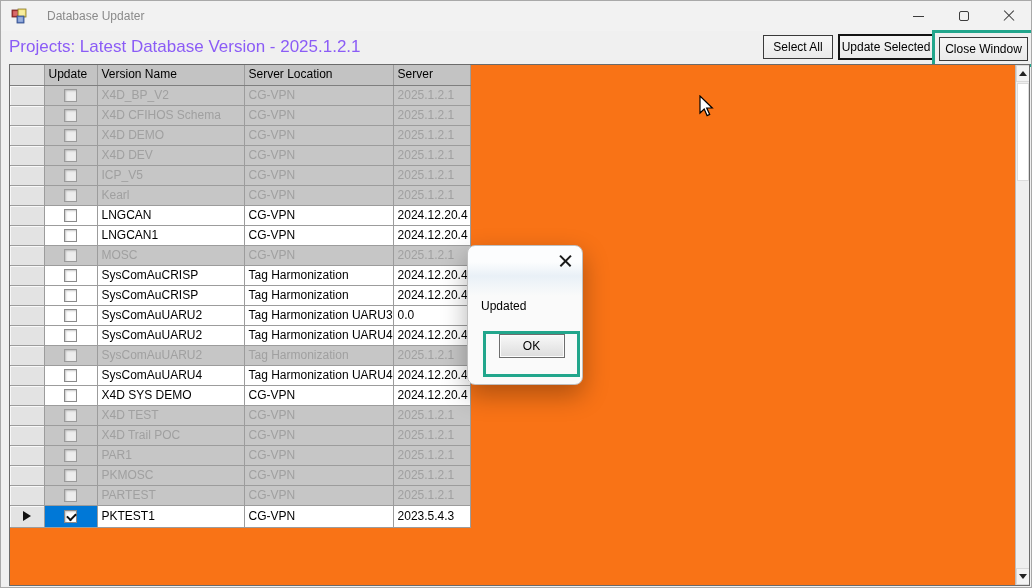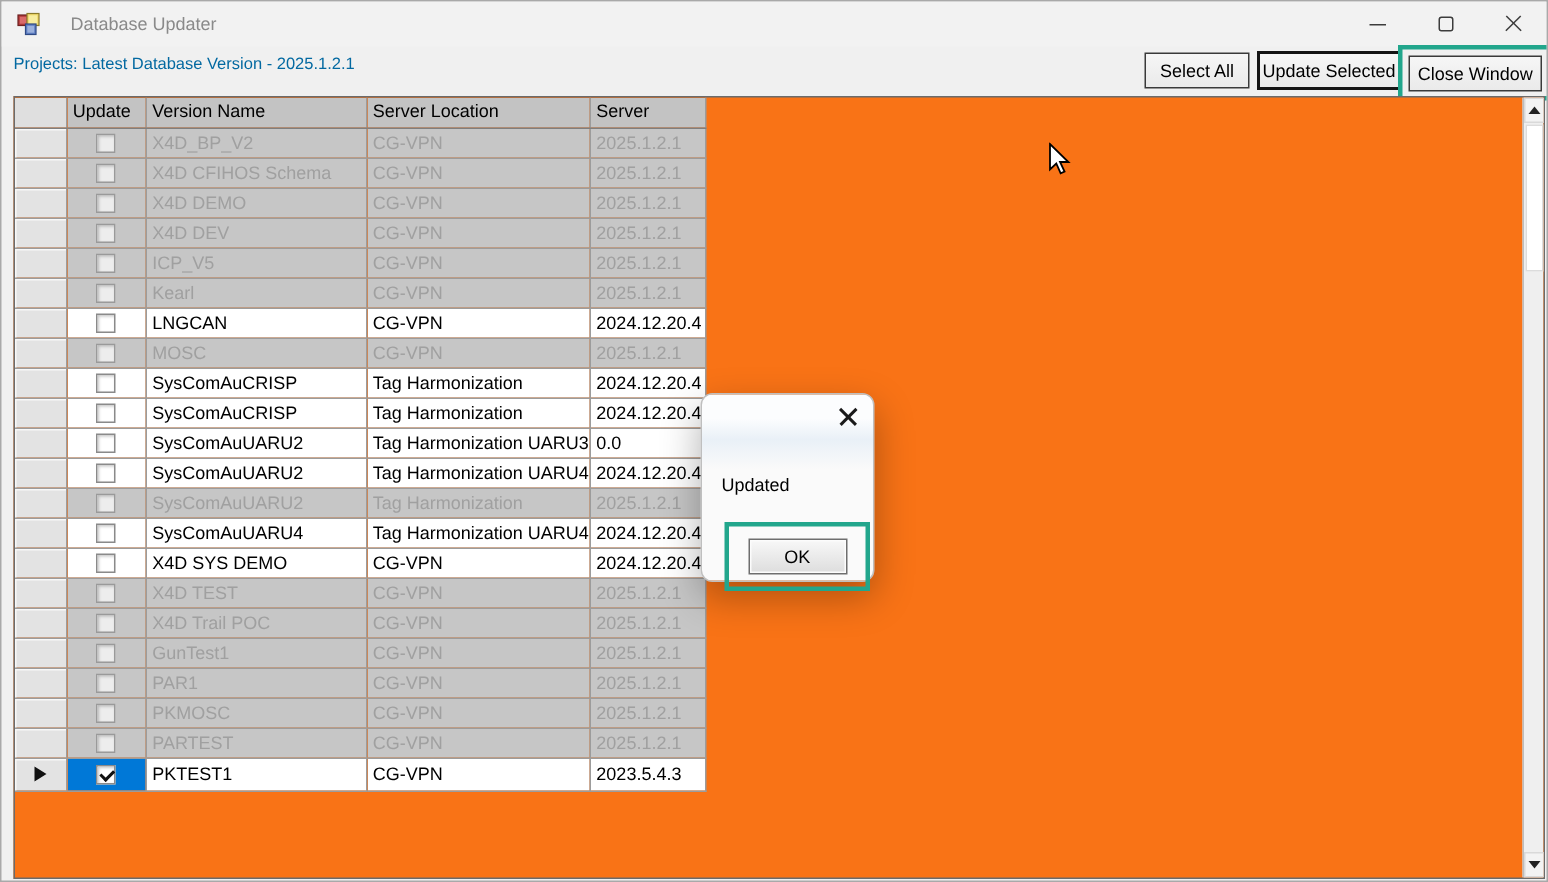--- a/index.html
+++ b/index.html
@@ -17,21 +17,21 @@
   .wbtn { width:45px; height:30px; display:flex; align-items:center; justify-content:center; cursor:default; }
   .min-icon { width:11px; height:1px; background:#3c3c3c; display:block; }
   .max-icon { width:10px; height:10px; border:1px solid #3c3c3c; border-radius:2px; display:block; }
   .x-icon { position:relative; width:12px; height:12px; display:block; }
   .x-icon::before,.x-icon::after { content:""; position:absolute; left:-1px; top:5px;
      width:14px; height:1.4px; background:#3c3c3c; }
   .x-icon::before { transform:rotate(45deg); }
   .x-icon::after  { transform:rotate(-45deg); }
 
   
-  .page-title { position:absolute; left:8px; top:36px; font-size:11px; color:#0369a1; }
+  .page-title { position:absolute; left:8px; top:36px; font-size:17px; color:#8b5cf6; }
   .btn { font-family:"Liberation Sans", sans-serif; font-size:12px; color:#000;
          background:linear-gradient(180deg,#F6F6F6,#EAEAEA); border:1px solid #3A3A3A;
          cursor:default; }
   #btn-select-all { position:absolute; left:762px; top:34px; width:70px; height:24px; }
   #btn-update-selected { position:absolute; left:837px; top:33px; width:96px; height:26px;
          border:2px solid #141414; }
   .hl { border:3px solid #22A68C; }
   .hl-close { position:absolute; left:931px; top:29px; width:104px; height:37px;
               display:flex; align-items:center; justify-content:flex-start; padding-left:4px; }
   #btn-close-window { width:89px; height:24px; }
@@ -71,31 +71,31 @@
             border:1px solid #D9D9D9; display:flex; align-items:center; justify-content:center; }
   .sb-up { top:0; } .sb-down { bottom:0; }
   .tri-up { width:0; height:0; border-left:4px solid transparent; border-right:4px solid transparent;
             border-bottom:5px solid #222; }
   .tri-down { width:0; height:0; border-left:4px solid transparent; border-right:4px solid transparent;
             border-top:5px solid #222; }
   .sb-thumb { position:absolute; left:1px; top:18px; width:12px; height:98px; background:#FFFFFF;
             border:1px solid #DCDCDC; }
 
   
-  .dialog { position:absolute; left:466px; top:261px; width:116px; height:126px;
+  .dialog { position:absolute; left:466px; top:244px; width:116px; height:140px;
             background:linear-gradient(180deg,#FCFDFE 0px,#FCFDFE 16px,#E9F0F7 30px,#FAFAFA 50px,#FAFAFA 100%);
             border:1px solid #BFBFBF; border-radius:8px;
             box-shadow:0 10px 26px rgba(0,0,0,0.30); z-index:10; }
   .dlg-close { position:absolute; top:8px; right:10px; width:13px; height:13px; cursor:default; }
   .dlg-close::before,.dlg-close::after { content:""; position:absolute; left:-1px; top:6px;
             width:15px; height:1.5px; background:#1a1a1a; }
   .dlg-close::before { transform:rotate(45deg); } .dlg-close::after { transform:rotate(-45deg); }
   .dlg-msg { position:absolute; left:13px; top:53px; font-size:12px; color:#000; }
   .hl-ok { position:absolute; left:15px; top:85px; width:97px; height:46px;
-           display:flex; align-items:center; justify-content:center; }
+           display:flex; align-items:flex-start; justify-content:center; }
   #btn-ok { width:66px; height:24px; font-size:12px; color:#000;
             background:linear-gradient(180deg,#F8F8F8,#DDDDDD); border:1px solid #6E6E6E;
             box-shadow:inset 0 0 0 1px #FCFCFC; }
 
   
   .cursor { position:absolute; left:697px; top:94px; z-index:30; }
 </style>
 </head>
 <body>
 
@@ -192,20 +192,27 @@
             <td>CG-VPN</td>
             <td>2025.1.2.1</td>
           </tr>
           <tr>
             <td class="rowhdr"></td>
             <td class="chkcell"><span class="cb"></span></td>
             <td>LNGCAN</td>
             <td>CG-VPN</td>
             <td>2024.12.20.4</td>
           </tr>
+          <tr>
+            <td class="rowhdr"></td>
+            <td class="chkcell"><span class="cb"></span></td>
+            <td>LNGCAN1</td>
+            <td>CG-VPN</td>
+            <td>2024.12.20.4</td>
+          </tr>
           <tr class="disabled">
             <td class="rowhdr"></td>
             <td class="chkcell"><span class="cb"></span></td>
             <td>MOSC</td>
             <td>CG-VPN</td>
             <td>2025.1.2.1</td>
           </tr>
           <tr>
             <td class="rowhdr"></td>
             <td class="chkcell"><span class="cb"></span></td>
@@ -259,27 +266,20 @@
             <td class="rowhdr"></td>
             <td class="chkcell"><span class="cb"></span></td>
             <td>X4D TEST</td>
             <td>CG-VPN</td>
             <td>2025.1.2.1</td>
           </tr>
           <tr class="disabled">
             <td class="rowhdr"></td>
             <td class="chkcell"><span class="cb"></span></td>
             <td>X4D Trail POC</td>
-            <td>CG-VPN</td>
-            <td>2025.1.2.1</td>
-          </tr>
-          <tr class="disabled">
-            <td class="rowhdr"></td>
-            <td class="chkcell"><span class="cb"></span></td>
-            <td>GunTest1</td>
             <td>CG-VPN</td>
             <td>2025.1.2.1</td>
           </tr>
           <tr class="disabled">
             <td class="rowhdr"></td>
             <td class="chkcell"><span class="cb"></span></td>
             <td>PAR1</td>
             <td>CG-VPN</td>
             <td>2025.1.2.1</td>
           </tr>

